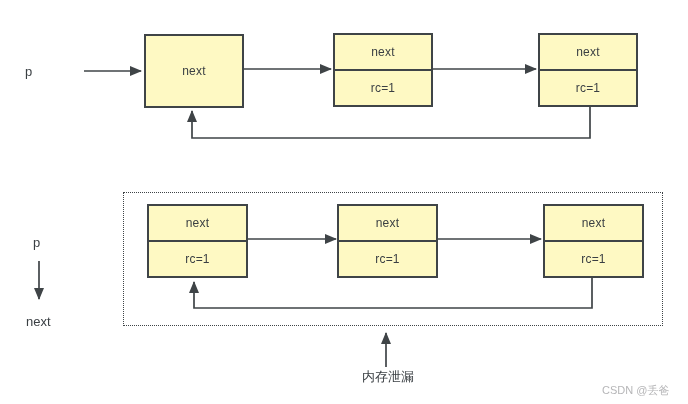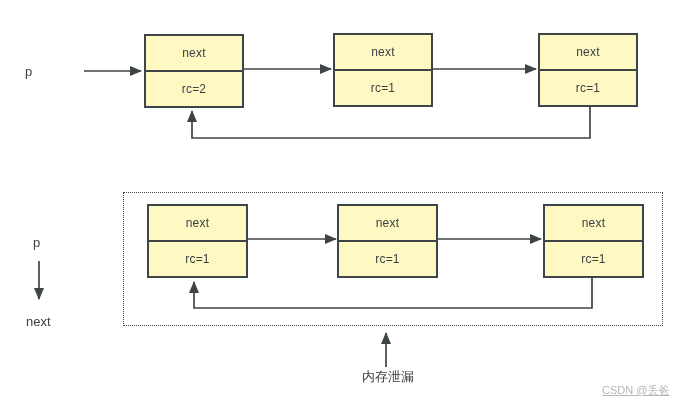--- a/index.html
+++ b/index.html
@@ -73,21 +73,20 @@
     font-size:13px;
     color:var(--text);
   }
   .watermark{
     position:absolute;
     left:602px;
     top:383px;
     font-size:11px;
     color:var(--watermark);
     white-space:nowrap;
-    text-decoration:underline;
   }
 </style>
 </head>
 <body>
 
 <div id="canvas">
 
   <svg id="arrow-layer" viewBox="0 0 688 404" xmlns="http://www.w3.org/2000/svg">
     <defs>
       <marker id="ah" markerUnits="userSpaceOnUse" markerWidth="12" markerHeight="10" refX="11" refY="5" orient="auto">
@@ -107,21 +106,20 @@
       <polyline points="592,275 592,308 194,308 194,282" marker-end="url(#ah)"></polyline>
 
       <line x1="386" y1="367" x2="386" y2="333" marker-end="url(#ah)"></line>
     </g>
   </svg>
 
   <div class="label" style="left:25px;top:64px">p</div>
 
   <div class="node" style="left:144px;top:34px">
     <div class="node-cell">next</div>
-    <div class="node-cell rc">rc=2</div>
   </div>
   <div class="node" style="left:333px;top:33px">
     <div class="node-cell">next</div>
     <div class="node-cell rc">rc=1</div>
   </div>
   <div class="node" style="left:538px;top:33px">
     <div class="node-cell">next</div>
     <div class="node-cell rc">rc=1</div>
   </div>
 

